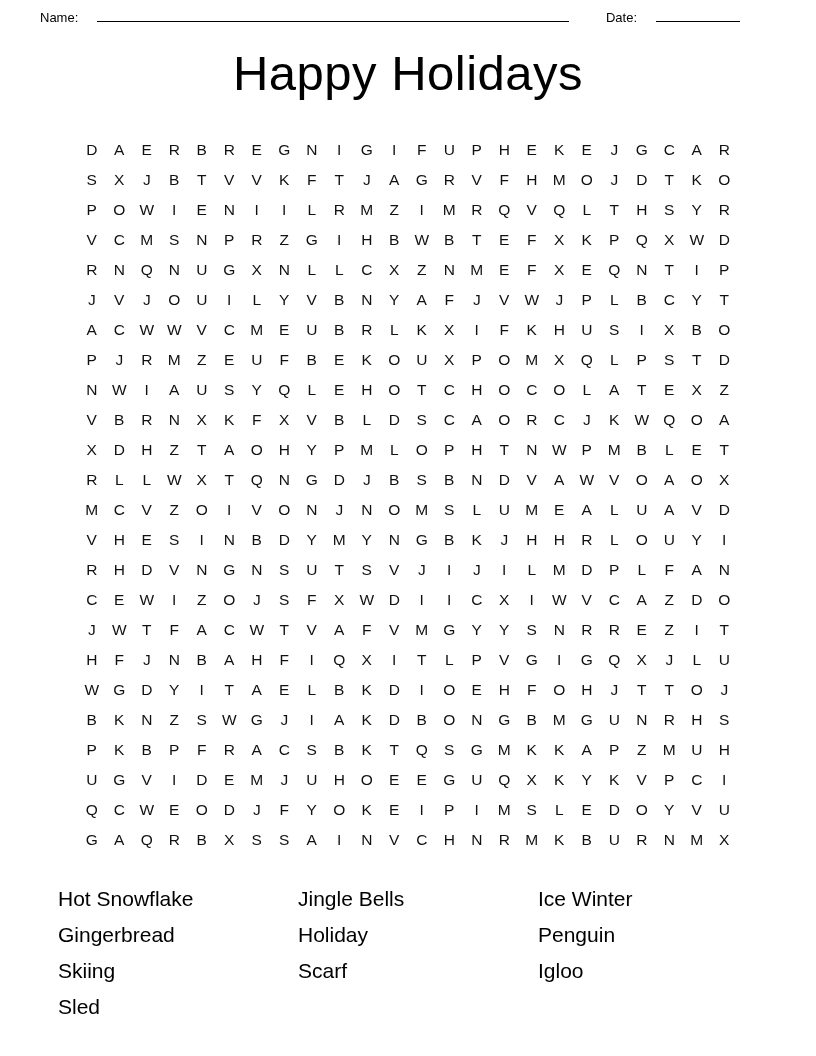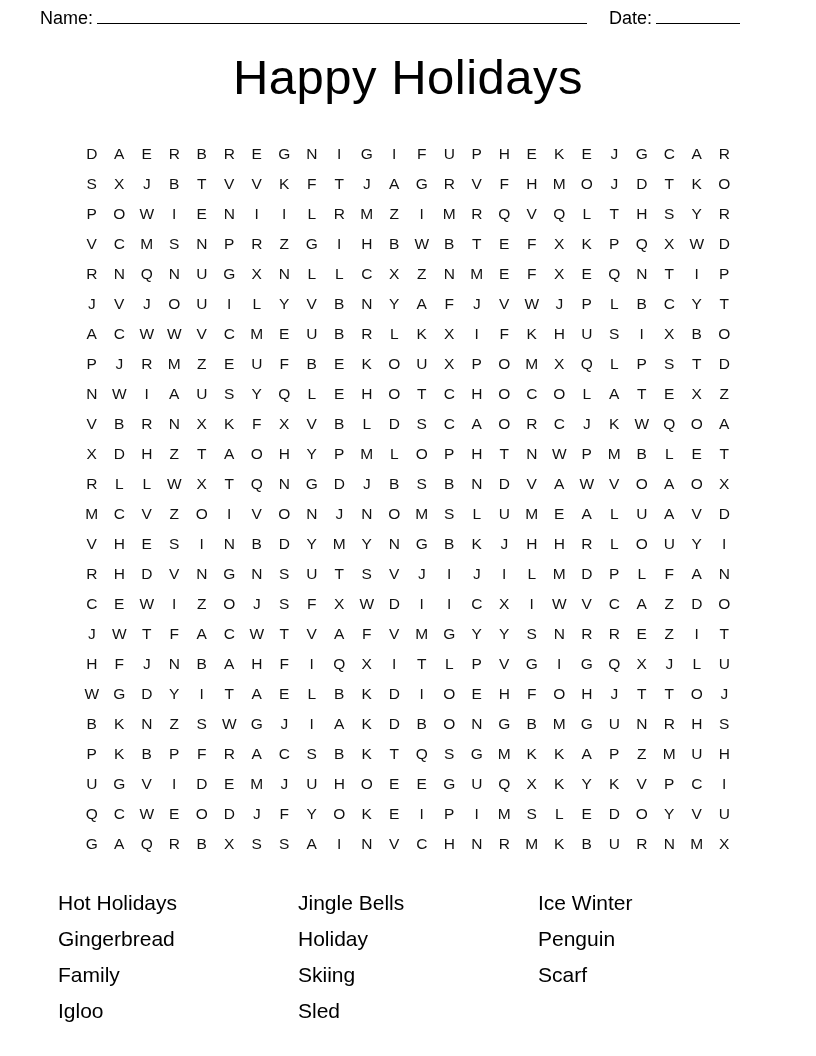--- a/index.html
+++ b/index.html
@@ -19,25 +19,26 @@
     width: 816px;
     height: 1056px;
     box-sizing: border-box;
     padding: 8px 40px 0 40px;
     position: relative;
   }
   
   .header-row {
     display: flex;
     align-items: baseline;
-    font-size: 18px;
+    font-size: 13px;
     width: 100%;
     padding-left: 0px;
     padding-right: 36px;
     box-sizing: border-box;
+    gap: 15px;
   }
   .header-label {
     white-space: nowrap;
   }
   .header-rule {
     border-bottom: 1px solid #000;
     height: 13px;
     margin-left: 4px;
   }
   .name-rule { flex: 1 1 auto; }
@@ -728,27 +729,26 @@
         <span class="cell">B</span>
         <span class="cell">U</span>
         <span class="cell">R</span>
         <span class="cell">N</span>
         <span class="cell">M</span>
         <span class="cell">X</span>
       </div>
     </div>
 
   <div class="words" id="words">
-      <div class="word">Hot Holidays</div>
+      <div class="word">Hot Snowflake</div>
       <div class="word col2">Jingle Bells</div>
       <div class="word">Ice Winter</div>
       <div class="word">Gingerbread</div>
       <div class="word">Holiday</div>
       <div class="word col2">Penguin</div>
-      <div class="word">Family</div>
       <div class="word">Skiing</div>
       <div class="word">Scarf</div>
       <div class="word">Igloo</div>
       <div class="word col2">Sled</div>
       <div class="word">&nbsp;</div>
     </div>
 
 </div>
 
 </body></html>

